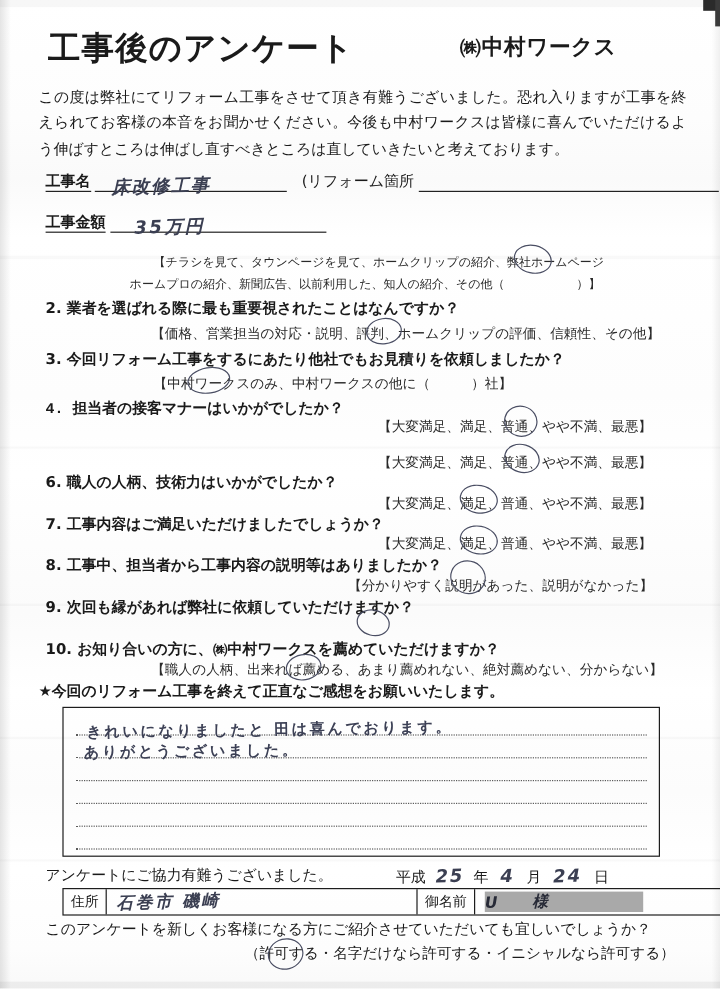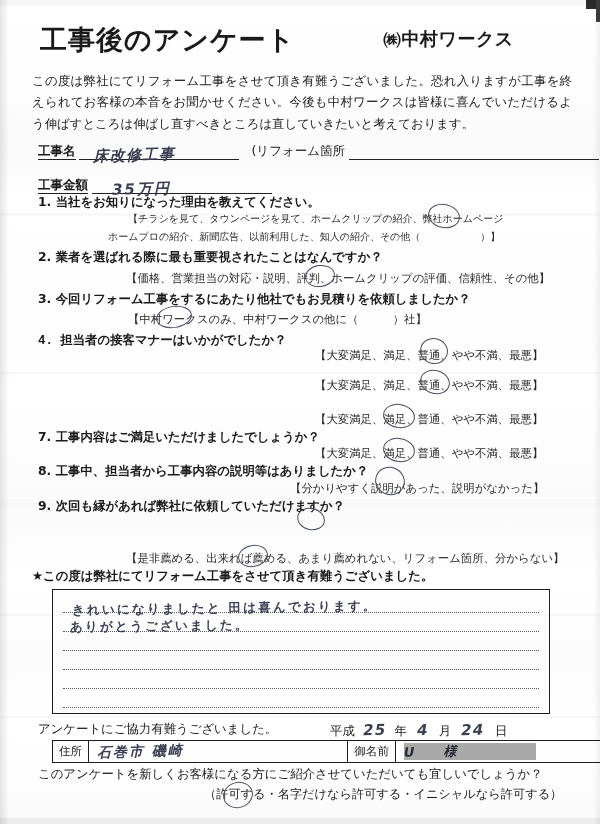--- a/index.html
+++ b/index.html
@@ -233,24 +233,20 @@
     
   </div>
 
   <div class="fieldrow" style="left:38px; top:177px;">
     <span class="flabel">工事金額</span>
     <span class="fline" style="width:180px; position:relative; vertical-align:bottom;">
       <span class="hand" style="position:absolute; left:20px; top:-13px; font-size:15px; letter-spacing:2px;">35万円</span>
     </span>
   </div>
 
-  <div class="q" style="left:38px; top:194px;">
-    <span>1.</span>
-    <span>当社をお知りになった理由を教えてください。</span>
-  </div>
   <div class="opt small" style="left:128px; top:212px;">【チラシを見て、タウンページを見て、ホームクリップの紹介、弊社ホームページ</div>
   <div class="opt small" style="left:108px; top:230px;">ホームプロの紹介、新聞広告、以前利用した、知人の紹介、その他（　　　　　　）】</div>
   <div class="circle" style="left:428px; top:204px; width:30px; height:22px; transform: rotate(12deg);"></div>
 
   <div class="q" style="left:38px; top:249px;">
     <span>2.</span>
     <span>業者を選ばれる際に最も重要視されたことはなんですか？</span>
   </div>
   <div class="opt" style="left:126px; top:271px;">【価格、営業担当の対応・説明、評判、ホームクリップの評価、信頼性、その他】</div>
   <div class="circle" style="left:305px; top:265px; width:28px; height:20px; transform: rotate(-8deg);"></div>
@@ -265,20 +261,24 @@
   <div class="q" style="left:38px; top:332px;font-family:Liberation Mono, monospace;">
     <span>4.</span>
     <span>担当者の接客マナーはいかがでしたか？</span>
   </div>
   <div class="opt" style="left:315px; top:348px;">【大変満足、満足、普通、やや不満、最悪】</div>
   <div class="circle" style="left:420px; top:338px; width:26px; height:24px; transform: rotate(15deg);"></div>
 
   <div class="opt" style="left:315px; top:378px;">【大変満足、満足、普通、やや不満、最悪】</div>
   <div class="circle" style="left:420px; top:370px; width:28px; height:22px; transform: rotate(16deg);"></div>
 
+  <div class="q" style="left:38px; top:394px;">
+    <span>6.</span>
+    <span>職人の人柄、技術力はいかがでしたか？</span>
+  </div>
   <div class="opt" style="left:315px; top:412px;">【大変満足、満足、普通、やや不満、最悪】</div>
   <div class="circle" style="left:383px; top:404px; width:30px; height:22px; transform: rotate(10deg);"></div>
 
   <div class="q" style="left:38px; top:429px;">
     <span>7.</span>
     <span>工事内容はご満足いただけましたでしょうか？</span>
   </div>
   <div class="opt" style="left:315px; top:446px;">【大変満足、満足、普通、やや不満、最悪】</div>
   <div class="circle" style="left:383px; top:438px; width:30px; height:22px; transform: rotate(10deg);"></div>
 
@@ -288,24 +288,28 @@
   </div>
   <div class="opt" style="left:290px; top:481px;">【分かりやすく説明があった、説明がなかった】</div>
   <div class="circle" style="left:375px; top:467px; width:28px; height:26px; transform: rotate(22deg);"></div>
 
   <div class="q" style="left:38px; top:498px;">
     <span>9.</span>
     <span>次回も縁があれば弊社に依頼していただけますか？</span>
   </div>
   <div class="circle" style="left:297px; top:508px; width:26px; height:20px; transform: rotate(14deg);"></div>
 
-  <div class="opt" style="left:126px; top:551px;">【是非薦める、出来れば薦める、あまり薦めれない、リフォーム箇所、分からない】</div>
+  <div class="q" style="left:38px; top:533px;">
+    <span>10.</span>
+    <span>お知り合いの方に、㈱中村ワークスを薦めていただけますか？</span>
+  </div>
+  <div class="opt" style="left:126px; top:551px;">【職人の人柄、出来れば薦める、あまり薦めれない、絶対薦めない、分からない】</div>
   <div class="circle" style="left:238px; top:545px; width:28px; height:20px; transform: rotate(-10deg);"></div>
 
-  <div class="q" style="left:32px; top:568px;">★この度は弊社にてリフォーム工事をさせて頂き有難うございました。</div>
+  <div class="q" style="left:32px; top:568px;">★今回のリフォーム工事を終えて正直なご感想をお願いいたします。</div>
 
   <div id="commentbox">
     <div class="guideline" style="top:22px;"></div>
     <div class="guideline" style="top:41px;"></div>
     <div class="guideline" style="top:60px;"></div>
     <div class="guideline" style="top:79px;"></div>
     <div class="guideline" style="top:98px;"></div>
     <div class="guideline" style="top:117px;"></div>
   </div>
   <div id="handtext1">きれいになりましたと 田は喜んでおります。</div>

